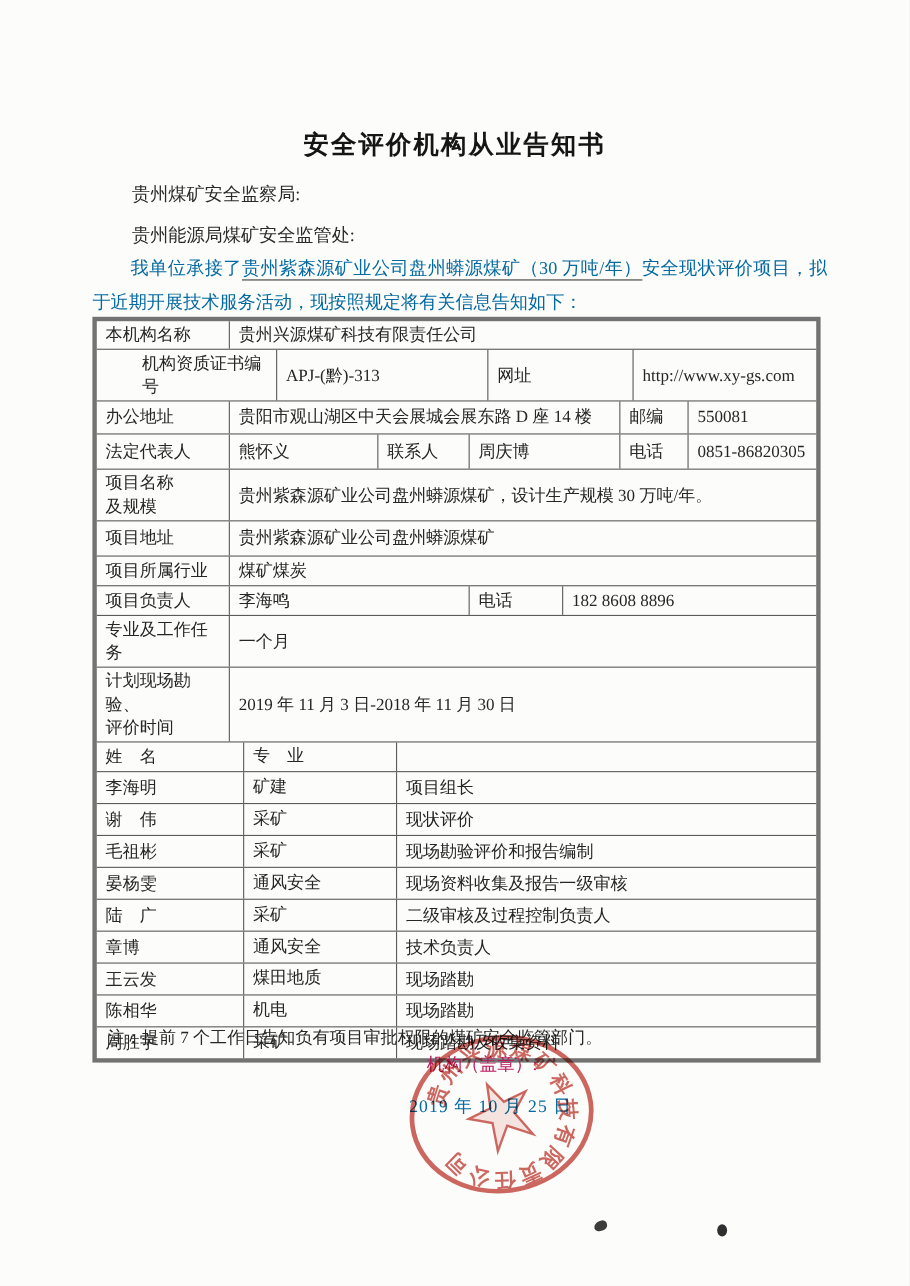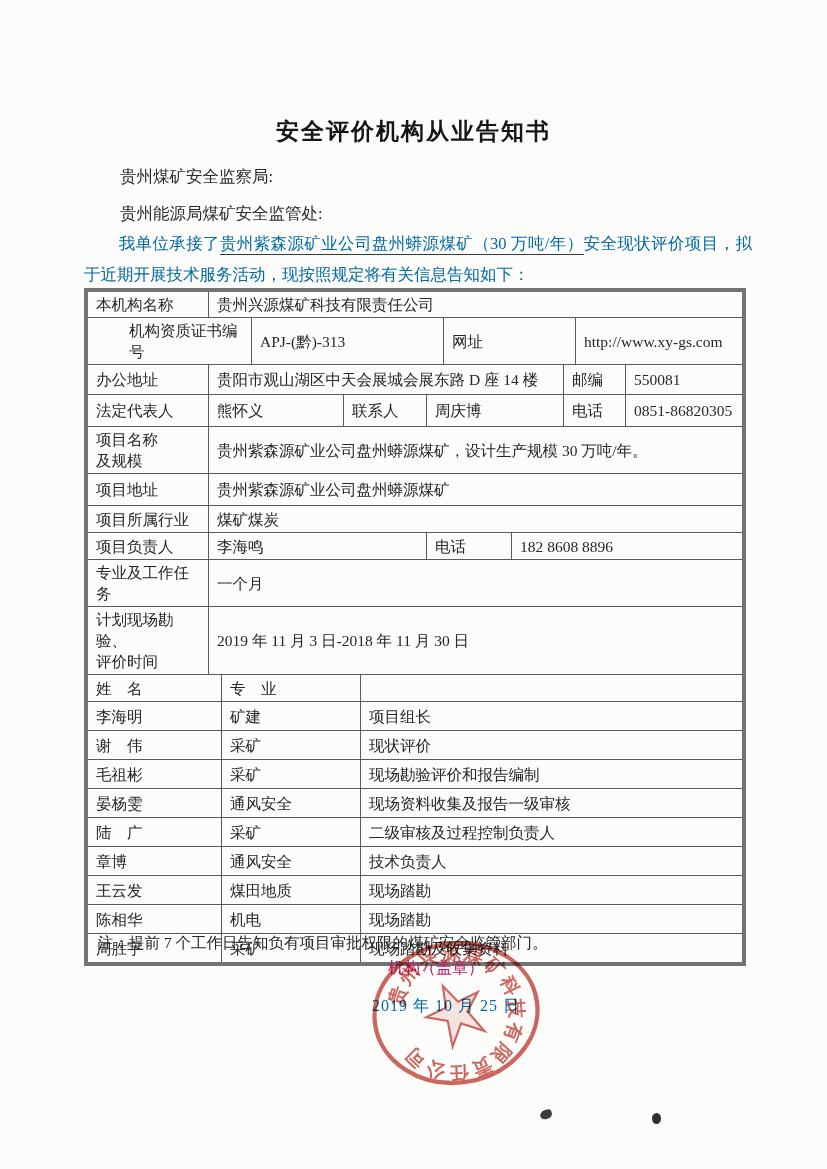--- a/index.html
+++ b/index.html
@@ -17,21 +17,21 @@
   .tbl{left:84px;top:288px;width:662px;border:4px solid #737373;box-sizing:border-box;background:transparent;}
   .trow{display:flex;border-top:1px solid #5a5a5a;align-items:stretch;}
   .trow.first{border-top:none;}
   .tcell{border-right:1px solid #5a5a5a;padding:2px 8px;box-sizing:border-box;font-size:15.5px;
          display:flex;align-items:center;line-height:21px;color:#262626;overflow:hidden;}
   .tcell.last{border-right:none;flex:1 1 auto;}
   .tcell.col2{flex-direction:column;align-items:flex-start;justify-content:center;}
   .w121{flex:0 0 121px;} .w164{flex:0 0 164px;padding-left:41px;} .w192{flex:0 0 192px;} .w132{flex:0 0 132px;}
   .w355{flex:0 0 355px;} .w62{flex:0 0 62px;} .w135{flex:0 0 135px;} .w83{flex:0 0 83px;}
   .w137{flex:0 0 137px;} .w218{flex:0 0 218px;} .w85{flex:0 0 85px;} .w134{flex:0 0 134px;}
-  .w139{flex:0 0 139px;}
+  .w139{flex:0 0 139px;font-family:Liberation Mono, monospace;}
   .note{left:98px;top:933px;font-size:15.5px;color:#262626;}
   .seal-label{left:388px;top:958px;font-size:16px;color:#be185d;}
   .date{left:372px;top:996px;font-size:16px;letter-spacing:1px;color:#0369a1;}
   .seal{left:370px;top:938px;width:172px;height:150px;opacity:.82;mix-blend-mode:multiply;
         transform:rotate(-8deg);}
   .speck1{left:540px;top:1110px;width:12px;height:9px;background:#3c3c3c;
           border-radius:60% 40% 50% 50%;transform:rotate(-18deg);}
   .speck2{left:652px;top:1113px;width:9px;height:11px;background:#2f2f2f;border-radius:50%;}
 </style>
 </head>

